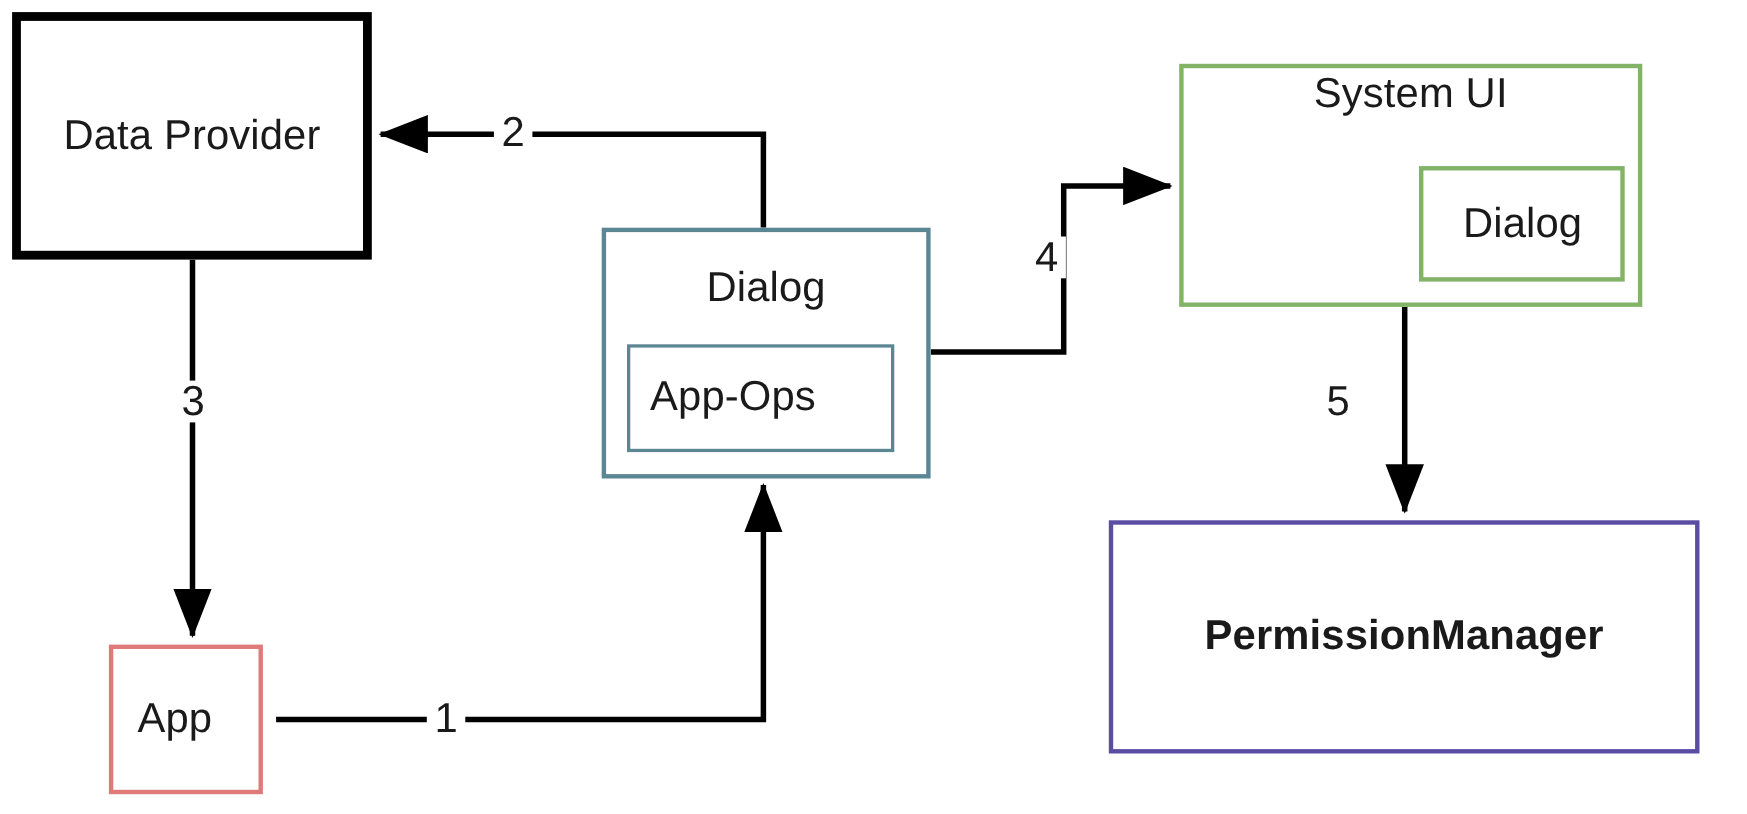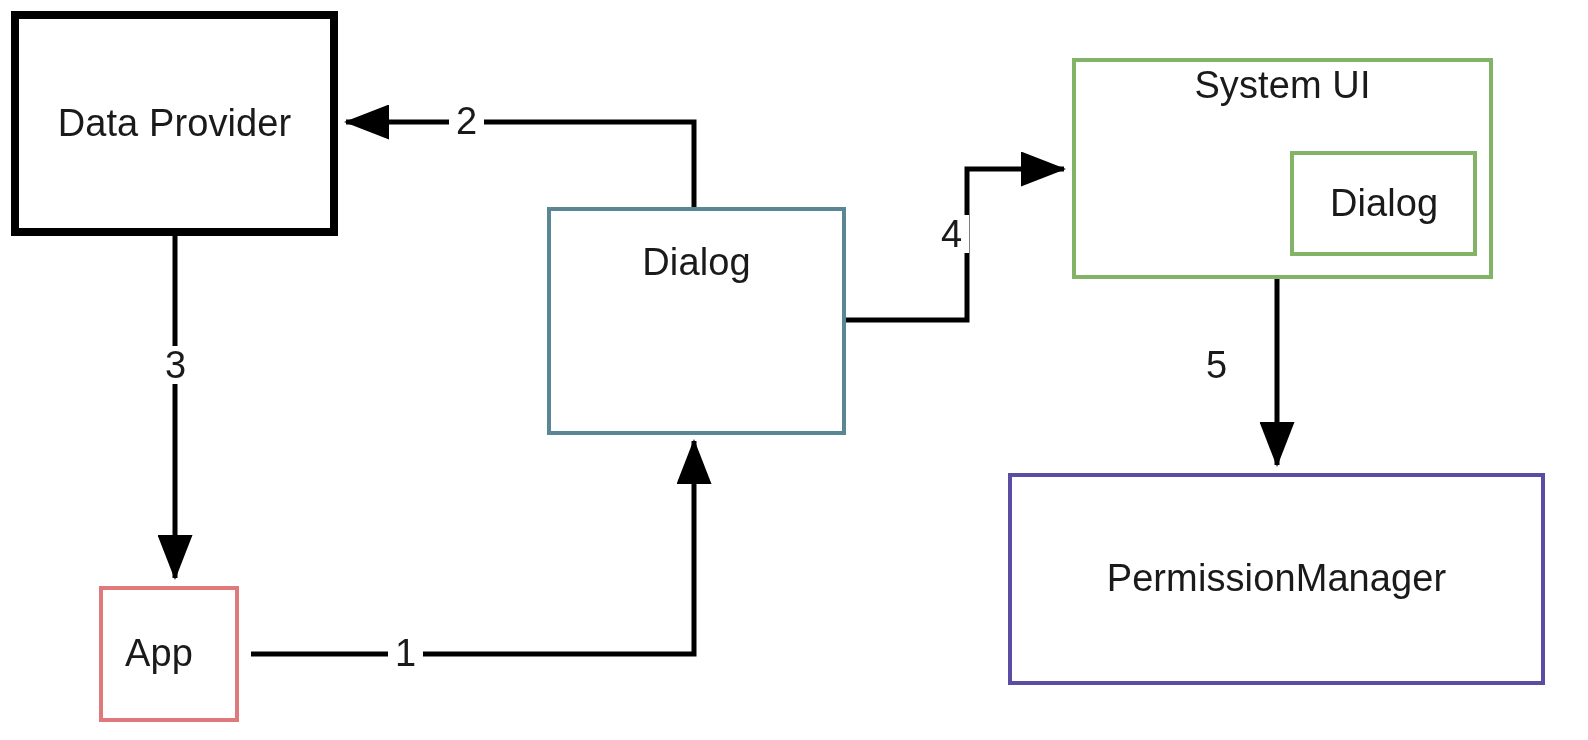--- a/index.html
+++ b/index.html
@@ -70,20 +70,21 @@
   }
   #node-dialog {
     left: 1290px; top: 151px; width: 187px; height: 105px;
     border: 4px solid #82b366;
     justify-content: flex-start;
     padding-left: 36px;
   }
   #node-permission-manager {
     left: 1008px; top: 473px; width: 537px; height: 212px;
     border: 4px solid #5b4ca4;
+    font-weight: bold;
   }
   
   .edge-label {
     position: absolute;
     font-size: 38px;
     color: #1a1a1a;
     background: #ffffff;
     padding: 0 7px;
     line-height: 1;
     white-space: nowrap;
@@ -122,20 +123,23 @@
   </div>
 
   <div class="node" id="node-app">
     <span class="node-label">App</span>
   </div>
 
   <div class="node" id="node-system">
     <span class="node-label">Dialog</span>
   </div>
 
+  <div class="node" id="node-app-ops">
+    <span class="node-label">App-Ops</span>
+  </div>
 
   <div class="node" id="node-system-ui">
     <span class="node-label">System UI</span>
   </div>
 
   <div class="node" id="node-dialog">
     <span class="node-label">Dialog</span>
   </div>
 
   <div class="node" id="node-permission-manager">

